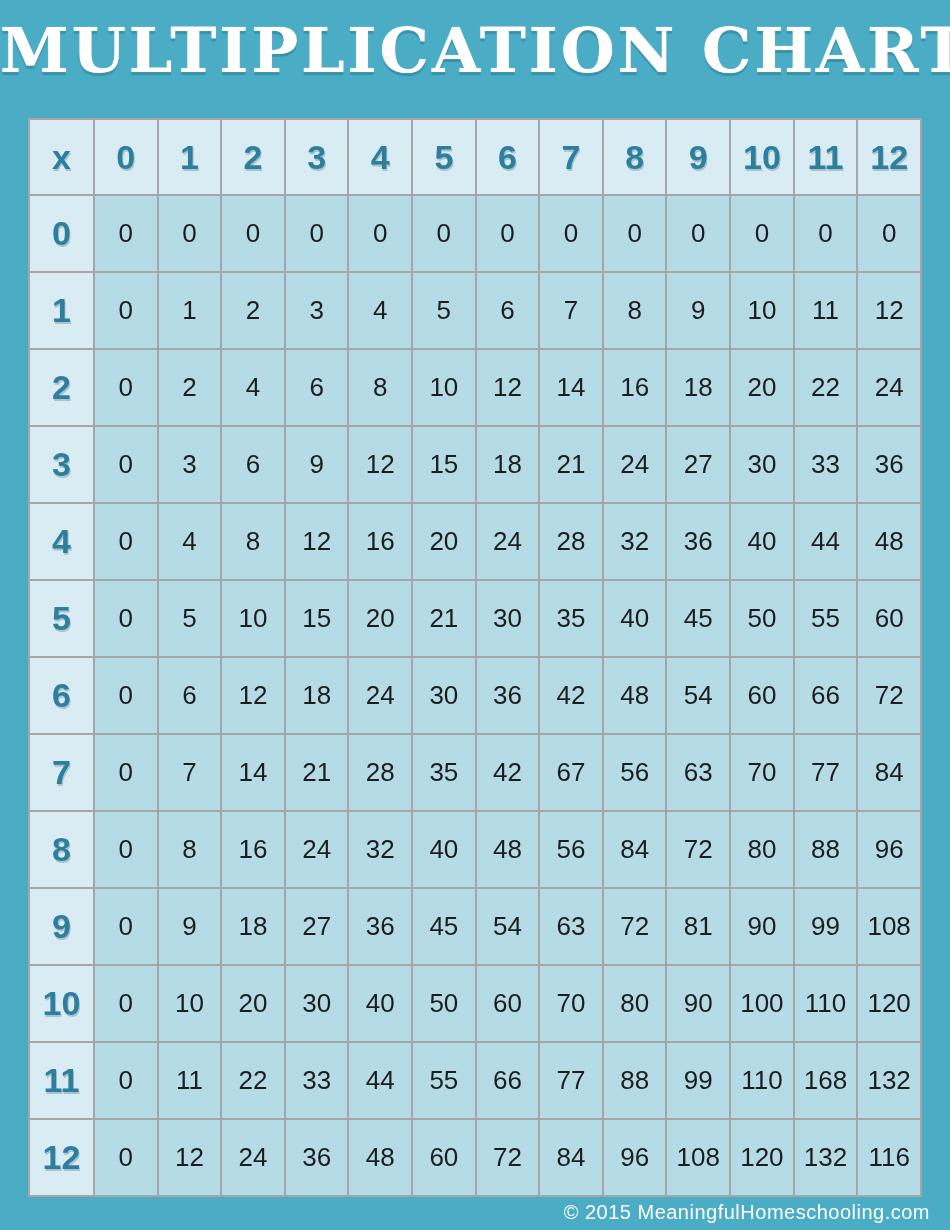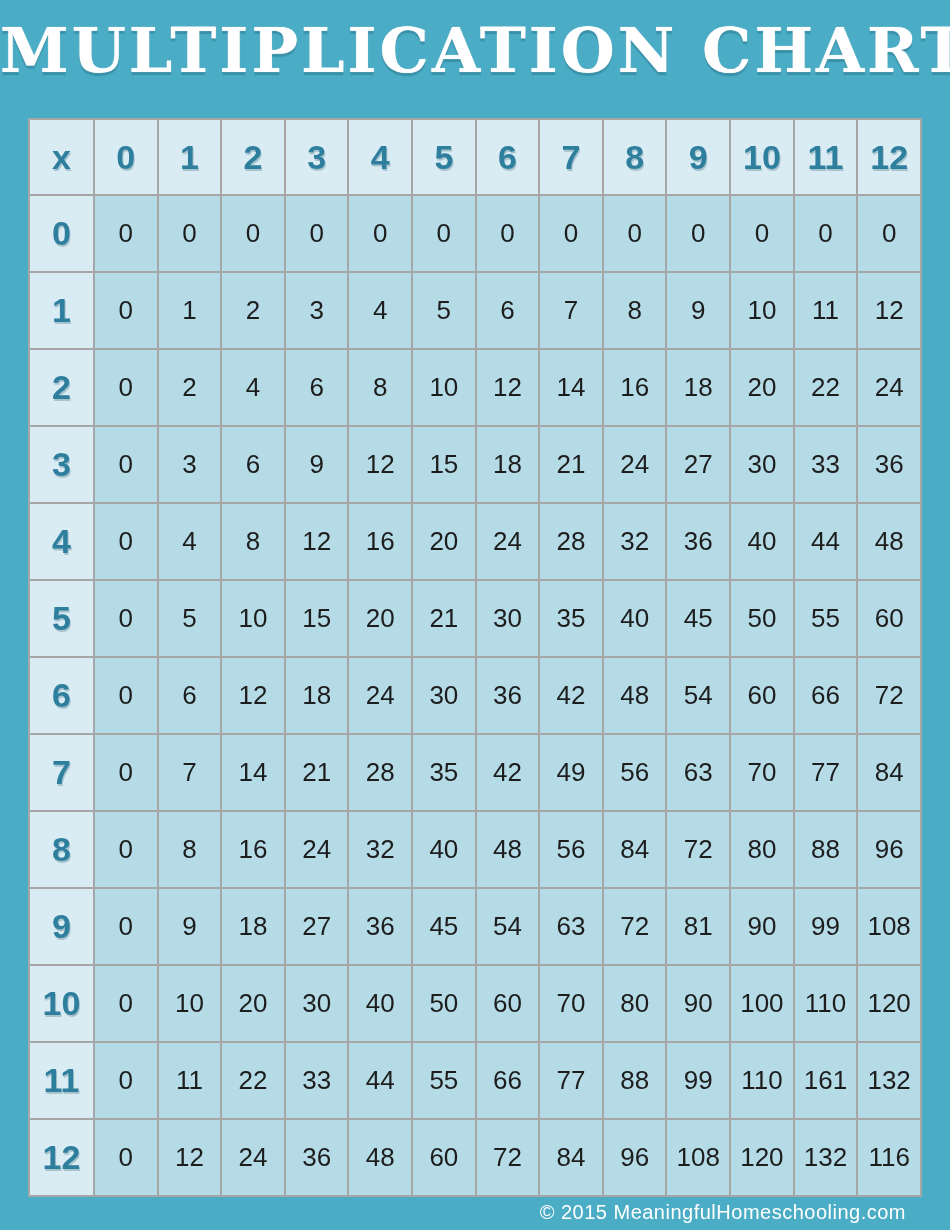--- a/index.html
+++ b/index.html
@@ -53,21 +53,21 @@
     text-shadow: 1px 2px 0 rgba(20, 70, 90, 0.25);
   }
   .mult-table td {
     background: #b5dbe7;
     color: #1d1d1d;
     font-weight: normal;
     font-size: 26px;
   }
   .footer {
     position: absolute;
-    right: 44px;
+    right: 20px;
     bottom: 6px;
     color: #ffffff;
     font-size: 20px;
     letter-spacing: 0.5px;
   }
 </style>
 </head>
 <body>
 
 <h1 class="title">MULTIPLICATION CHART</h1>
@@ -209,21 +209,21 @@
       </tr>
       <tr>
         <th>7</th>
         <td>0</td>
         <td>7</td>
         <td>14</td>
         <td>21</td>
         <td>28</td>
         <td>35</td>
         <td>42</td>
-        <td>49</td>
+        <td>67</td>
         <td>56</td>
         <td>63</td>
         <td>70</td>
         <td>77</td>
         <td>84</td>
       </tr>
       <tr>
         <th>8</th>
         <td>0</td>
         <td>8</td>
@@ -277,21 +277,21 @@
         <td>11</td>
         <td>22</td>
         <td>33</td>
         <td>44</td>
         <td>55</td>
         <td>66</td>
         <td>77</td>
         <td>88</td>
         <td>99</td>
         <td>110</td>
-        <td>161</td>
+        <td>168</td>
         <td>132</td>
       </tr>
       <tr>
         <th>12</th>
         <td>0</td>
         <td>12</td>
         <td>24</td>
         <td>36</td>
         <td>48</td>
         <td>60</td>

